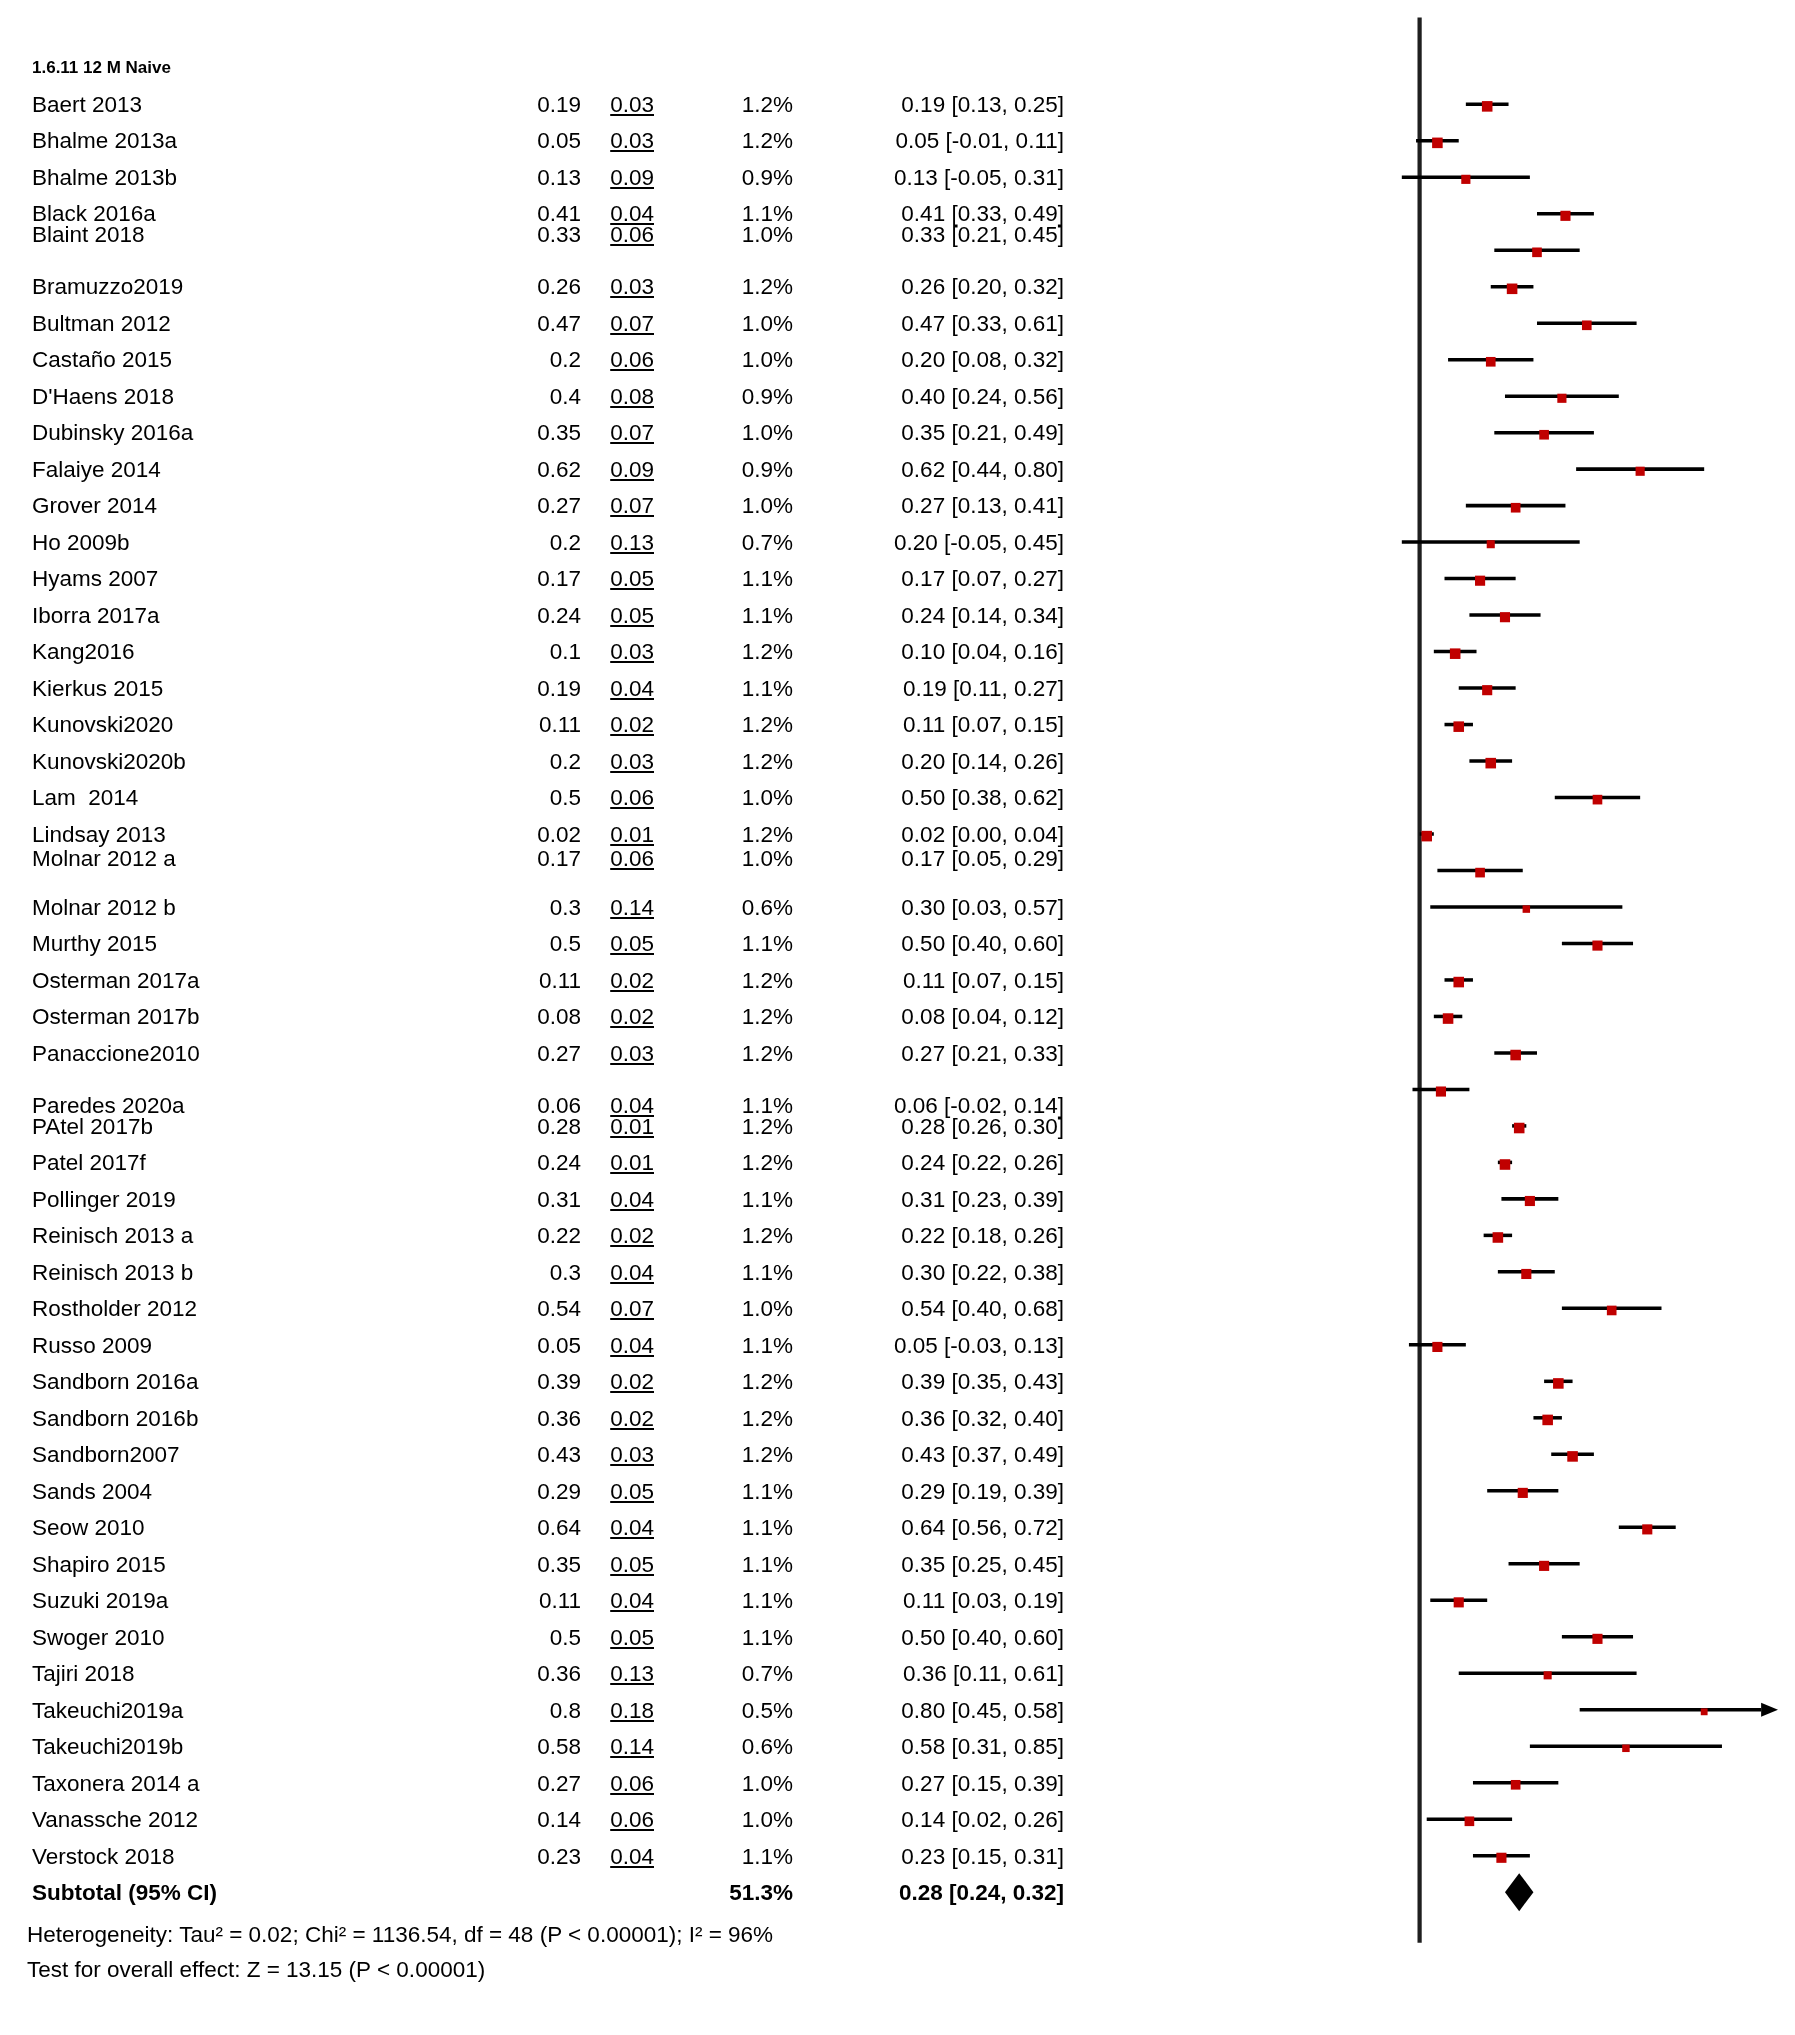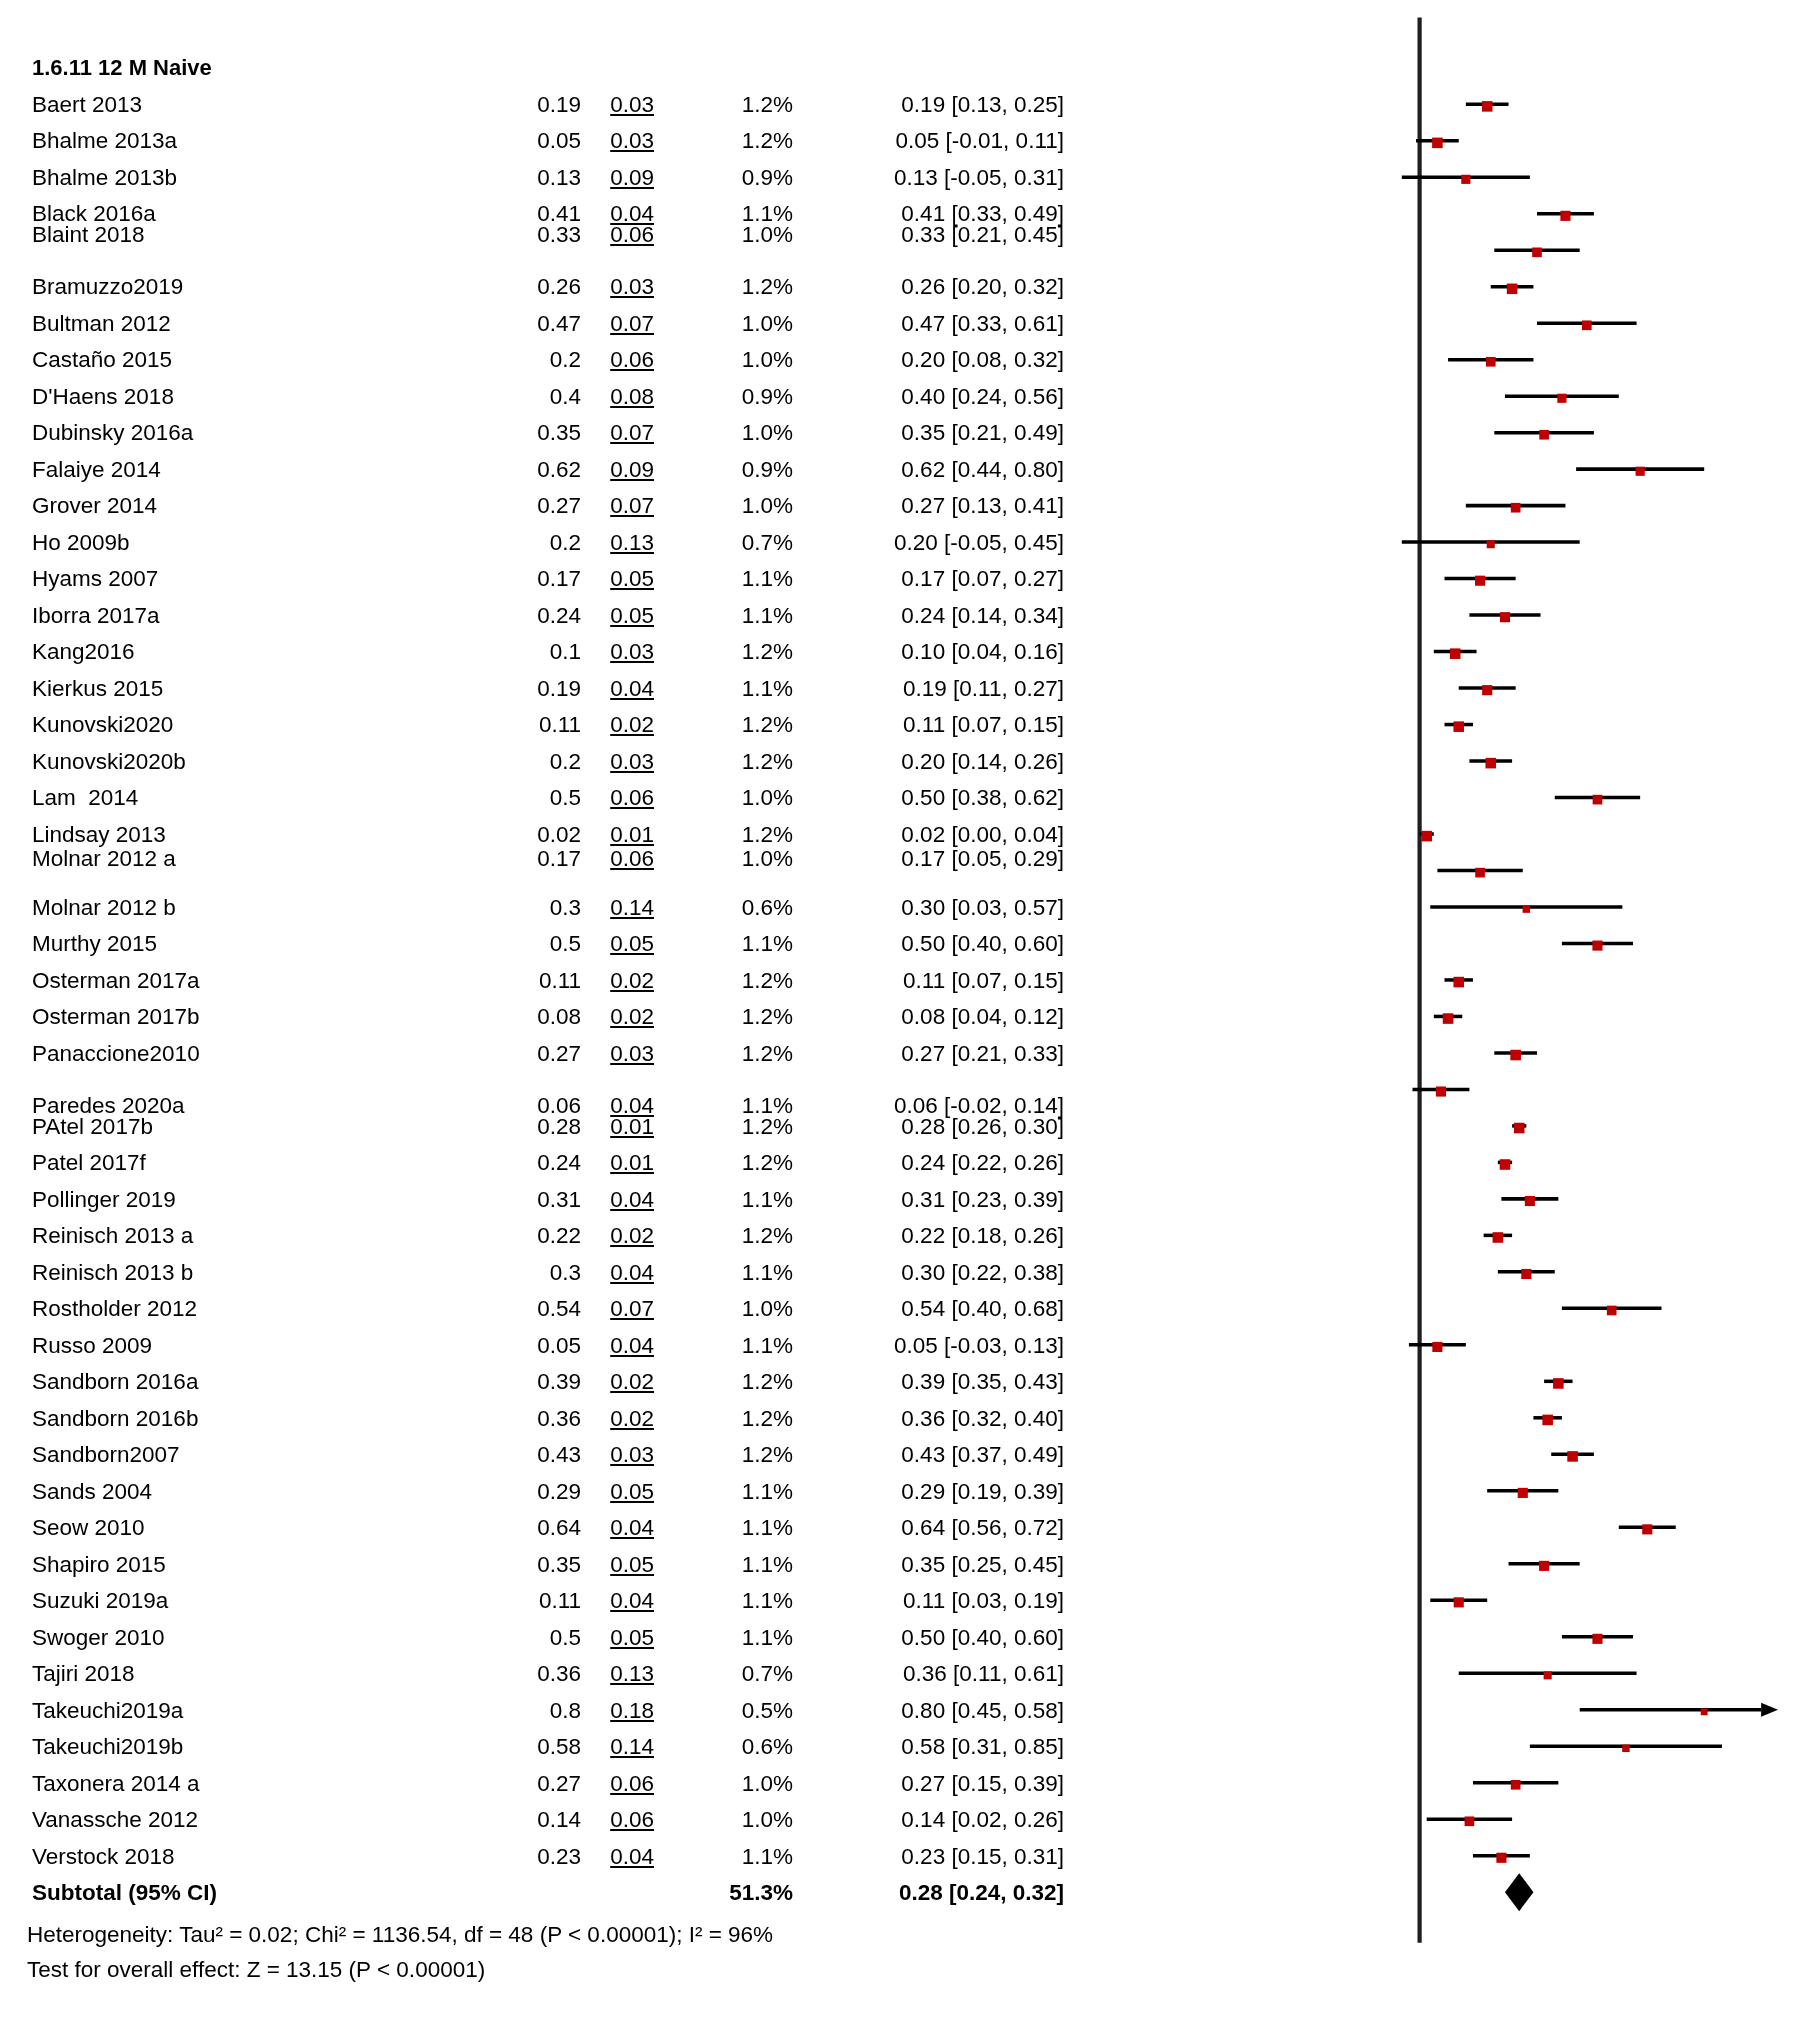--- a/index.html
+++ b/index.html
@@ -1,19 +1,19 @@
 <!DOCTYPE html>
 <html style="font-size:11.3px"><head>
 <meta charset="utf-8">
 <style>
   html,body{margin:0;padding:0;background:#ffffff;}
   .forest{position:relative;width:1796px;height:2035px;background:#ffffff;
           font-family:"Liberation Sans", sans-serif;color:#000;overflow:hidden;}
   .title{position:absolute;left:32px;top:49px;height:37px;line-height:37px;
-         font-size:22px;font-weight:bold;white-space:pre;}
+         font-size:17px;font-weight:bold;white-space:pre;}
   .row{position:absolute;left:0;width:1796px;height:37px;}
   .cell{position:absolute;top:0;height:37px;line-height:37px;font-size:22.5px;white-space:pre;}
   .c-name{left:32px;}
   .c-mean{left:440px;width:141px;text-align:right;}
   .c-se{left:513px;width:141px;text-align:right;text-decoration:underline;}
   .c-wt{left:652px;width:141px;text-align:right;}
   .c-ci{left:712px;width:352px;text-align:right;}
   .subtotal .cell{font-weight:bold;}
   .footer-line{position:absolute;left:27px;height:37px;line-height:37px;
                font-size:22.5px;white-space:pre;}

